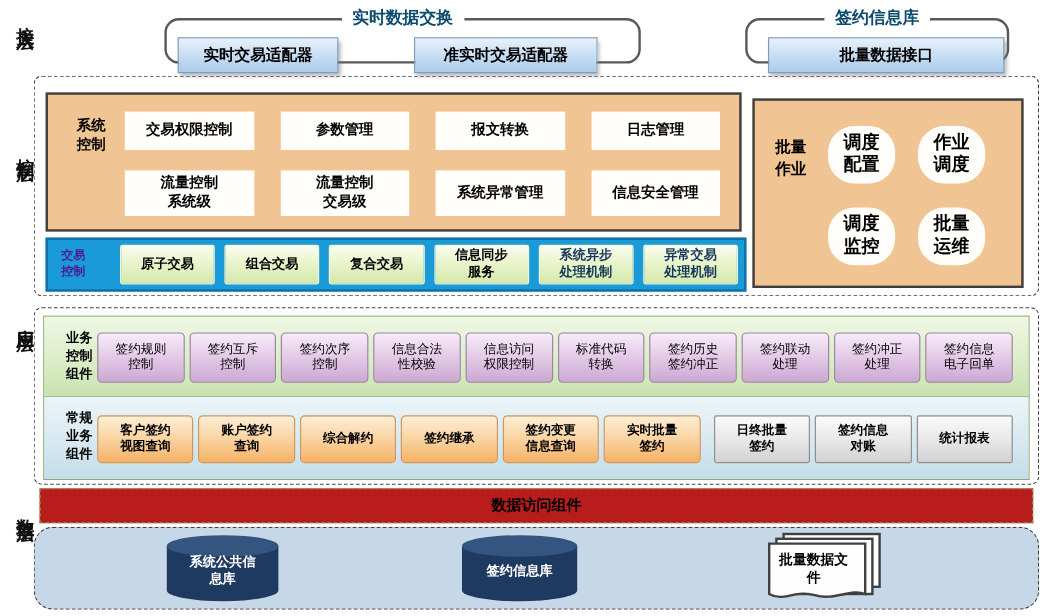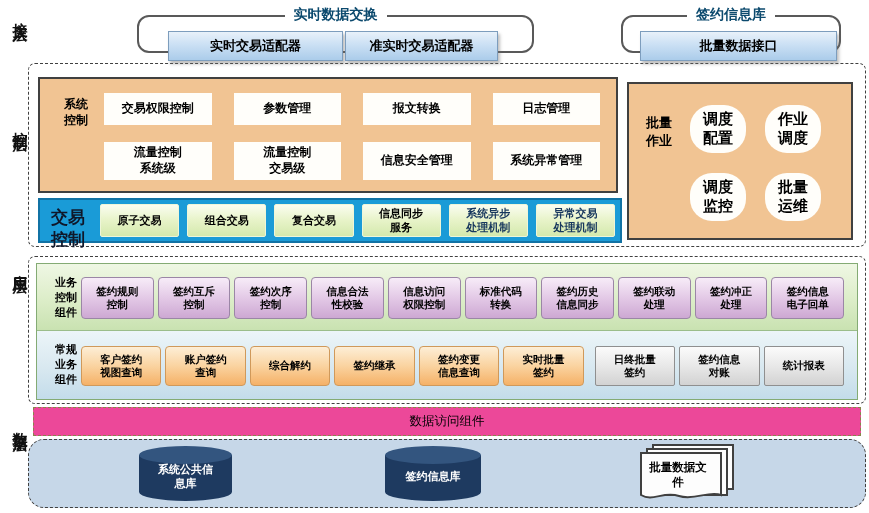--- a/index.html
+++ b/index.html
@@ -37,60 +37,60 @@
     flex:1; background:#fffefa; display:flex; align-items:center; justify-content:center;
     font-size:12px; font-weight:700; color:#000; white-space:pre-line; text-align:center; line-height:1.3;
   }
 
   .batch-label { position:absolute; left:17px; top:30px; font-size:13px; font-weight:700; white-space:pre-line; line-height:1.4; text-align:center; }
   .batch-btn { position:absolute; width:56px; height:48px; background:#fffefa;
     display:flex; align-items:center; justify-content:center;
     font-size:15px; font-weight:700; color:#000; white-space:pre-line; text-align:center; line-height:1.25;border-radius:22px; }
 
   .trade-bar { position:absolute; background:#1a9bd7; border:2px solid #1172a4; }
-  .trade-label { position:absolute; left:11px; top:7px; font-size:17px; font-weight:700; color:#0f172a; white-space:pre-line; line-height:1.3; text-align:center; }
+  .trade-label { position:absolute; left:11px; top:7px; font-size:10px; font-weight:700; color:#4c1d95; white-space:pre-line; line-height:1.3; text-align:center; }
   .trade-btns { position:absolute; left:60px; right:5px; top:4px; bottom:4px; display:flex; gap:8px; }
   .btn-green {
     flex:1; background:linear-gradient(180deg,#fafdf0 0%,#e7f3c8 50%,#d4e9ad 100%);
     border:1px solid #eef6d8; border-radius:2px;
     display:flex; align-items:center; justify-content:center;
     font-size:11px; font-weight:700; color:#000; white-space:pre-line; text-align:center; line-height:1.25;
   }
   .btn-green.navy { color:#17375d; }
 
   
   .app-container { position:absolute; border:1px solid #84ab74; }
   .app-row { position:relative; width:100%; }
   .app-row1 { height:67px; background:linear-gradient(180deg,#eff7e4 0%,#dcedc8 55%,#c9e2b1 100%); border-bottom:1px solid #9bbd8a; }
   .app-row2 { height:68px; background:linear-gradient(180deg,#ecf5f8 0%,#d8e8f0 55%,#c3dcea 100%); }
   .app-label { position:absolute; left:12px; top:11px; width:34px; font-size:11px; font-weight:700; color:#000; white-space:pre-line; line-height:1.35; text-align:center; }
   .app-btns { position:absolute; left:44px; right:13px; display:flex; gap:4px; }
   .btn-lav {
     flex:1; background:linear-gradient(180deg,#f7ecf8 0%,#e3c9e6 50%,#cda8d3 100%);
     border:1px solid #9b86a6; border-radius:4px;
     display:flex; align-items:center; justify-content:center;
-    font-size:10.5px; font-weight:700; color:#000; white-space:pre-line; text-align:center; line-height:1.25;
+    font-size:10.5px; font-weight:400; color:#000; white-space:pre-line; text-align:center; line-height:1.25;
   }
   .btn-orange {
     flex:1; background:linear-gradient(180deg,#fdeed6 0%,#fad3a0 50%,#f5b167 100%);
     border:1px solid #d0995a; border-radius:4px;
     display:flex; align-items:center; justify-content:center;
     font-size:10.5px; font-weight:700; color:#000; white-space:pre-line; text-align:center; line-height:1.25;
   }
   .btn-gray {
     flex:1; background:linear-gradient(180deg,#fbfbfb 0%,#e8e8e8 50%,#d2d2d2 100%);
     border:1px solid #8f8f8f; border-radius:2px;
     display:flex; align-items:center; justify-content:center;
     font-size:10.5px; font-weight:700; color:#000; white-space:pre-line; text-align:center; line-height:1.25;
   }
   .btn-gray.first { margin-left:7px; }
 
-  .yellow-bar { position:absolute; background:#ec4899; border:1px dashed #86864a;
-    display:flex; align-items:center; justify-content:center;
-    font-size:12.5px; font-weight:400; color:#000; }
+  .yellow-bar { position:absolute; background:#b91c1c; border:1px dashed #86864a;
+    display:flex; align-items:center; justify-content:center;
+    font-size:12.5px; font-weight:700; color:#000; }
 
   .data-box { position:absolute; background:#c6d7e8; border:1px dashed #404040; border-radius:16px; }
   .store { position:absolute; }
   .store-text { position:absolute; left:0; right:0; text-align:center; font-weight:700; white-space:pre-line; line-height:1.3; }
   .cyl-text { color:#fff; font-size:11px; top:17px; }
   .cyl-text.single { top:24px; }
   .file-text { color:#000; font-size:11.5px; top:17px; }
 </style>
 </head>
 <body>
@@ -98,21 +98,21 @@
 <div class="stage">
 
   <div class="layer-label" style="top:10px;">接入层</div>
   <div class="layer-label" style="top:120px;">控制层</div>
   <div class="layer-label" style="top:262px;">应用层</div>
   <div class="layer-label" style="top:420px;">数据层</div>
 
   <div class="bracket" style="left:137px;top:15px;width:397px;height:38px;">
     <span class="bracket-title">实时数据交换</span>
   </div>
-  <div class="adapter" style="left:168px;top:31px;width:175px;">实时交易适配器</div>
+  <div class="adapter" style="left:148px;top:31px;width:134px;">实时交易适配器</div>
   <div class="adapter" style="left:345px;top:31px;width:153px;">准实时交易适配器</div>
 
   <div class="bracket" style="left:621px;top:15px;width:220px;height:38px;">
     <span class="bracket-title">签约信息库</span>
   </div>
   <div class="adapter" style="left:640px;top:31px;width:197px;">批量数据接口</div>
 
   <div class="dashed-box" style="left:28px;top:63px;width:838px;height:184px;"></div>
 
   <div class="tan-box" style="left:38px;top:77px;width:580px;height:116px;">
@@ -122,22 +122,22 @@
       <div class="btn-white">交易权限控制</div>
       <div class="btn-white">参数管理</div>
       <div class="btn-white">报文转换</div>
       <div class="btn-white">日志管理</div>
     </div>
     <div class="sys-row" style="top:63px;height:38px;">
       <div class="btn-white">流量控制
 系统级</div>
       <div class="btn-white">流量控制
 交易级</div>
+      <div class="btn-white">系统异常管理</div>
       <div class="btn-white">信息安全管理</div>
-      <div class="btn-white">系统异常管理</div>
     </div>
   </div>
 
   <div class="tan-box" style="left:627px;top:82px;width:226px;height:158px;">
     <div class="batch-label">批量
 作业</div>
     <div class="batch-btn" style="left:61px;top:21px;">调度
 配置</div>
     <div class="batch-btn" style="left:136px;top:21px;">作业
 调度</div>
@@ -177,21 +177,21 @@
 控制</div>
         <div class="btn-lav">签约次序
 控制</div>
         <div class="btn-lav">信息合法
 性校验</div>
         <div class="btn-lav">信息访问
 权限控制</div>
         <div class="btn-lav">标准代码
 转换</div>
         <div class="btn-lav">签约历史
-信息同步</div>
+签约冲正</div>
         <div class="btn-lav">签约联动
 处理</div>
         <div class="btn-lav">签约冲正
 处理</div>
         <div class="btn-lav">签约信息
 电子回单</div>
       </div>
     </div>
     <div class="app-row app-row2">
       <div class="app-label">常规

